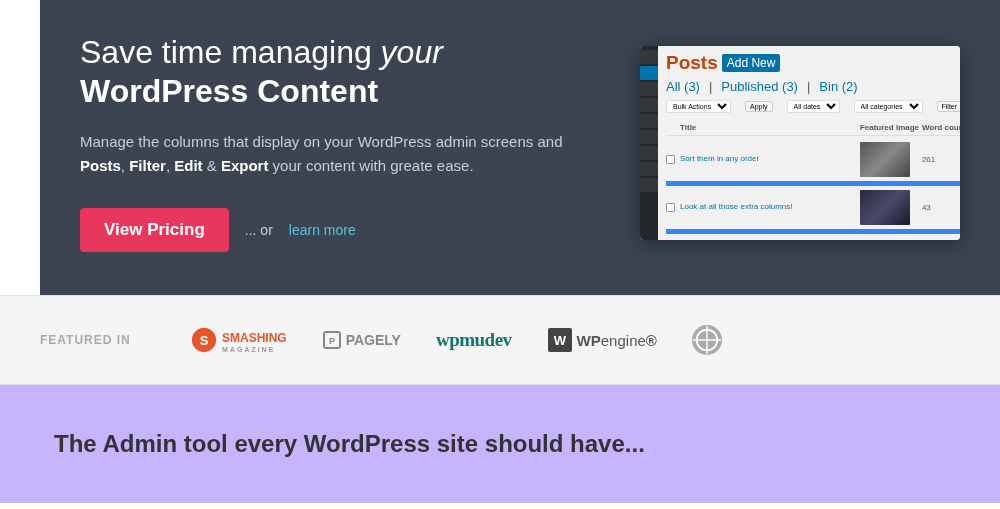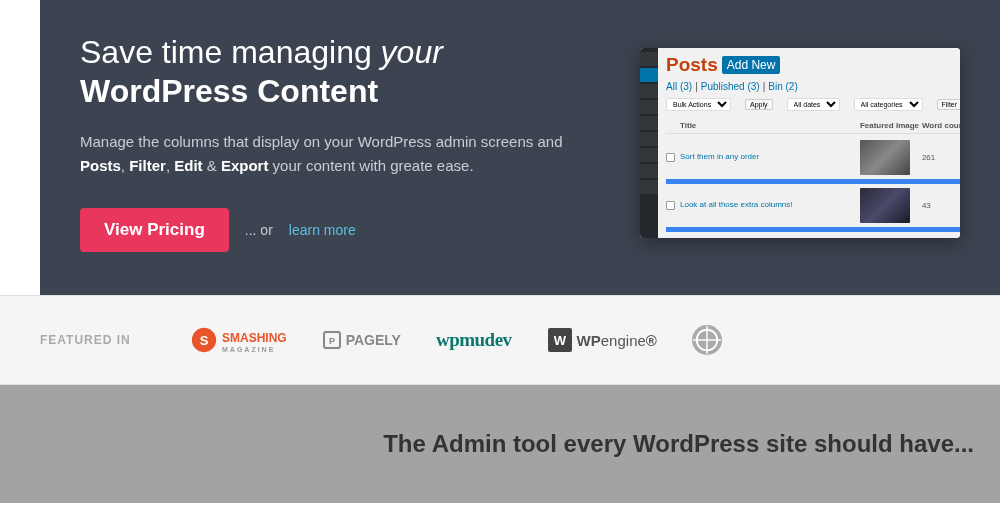--- a/index.html
+++ b/index.html
@@ -117,23 +117,23 @@
     }
     .wp-add-new {
       background: #0073aa;
       color: #fff;
       font-size: 12px;
       padding: 2px 5px;
       border-radius: 2px;
     }
     .wp-filters {
       display: flex;
-      gap: 3px;
+      gap: 9px;
       margin-bottom: 4px;
-      font-size: 10px;
+      font-size: 13px;
       color: #555;
       text-align: center;
     }
     .wp-filter-link { color: #0073aa; }
     .wp-table-header {
       display: grid;
       grid-template-columns: 12px 1fr 60px 50px 25px;
       gap: 2px;
       font-size: 8px;
       font-weight: 600;
@@ -282,23 +282,23 @@
       display: flex;
       align-items: center;
       justify-content: center;
       color: #fff;
       font-size: 10px;
       font-weight: 700;
     }
 
     
     .bottom-section {
-      padding: 45px 26px;
-      text-align: right;
-      background: #a3a3a3;
+      padding: 45px 54px;
+      text-align: left;
+      background: #c4b5fd;
     }
     .bottom-tagline {
       font-size: 24px;
       font-weight: 600;
       color: #333;
     }
   </style>
 </head>
 <body>
 

